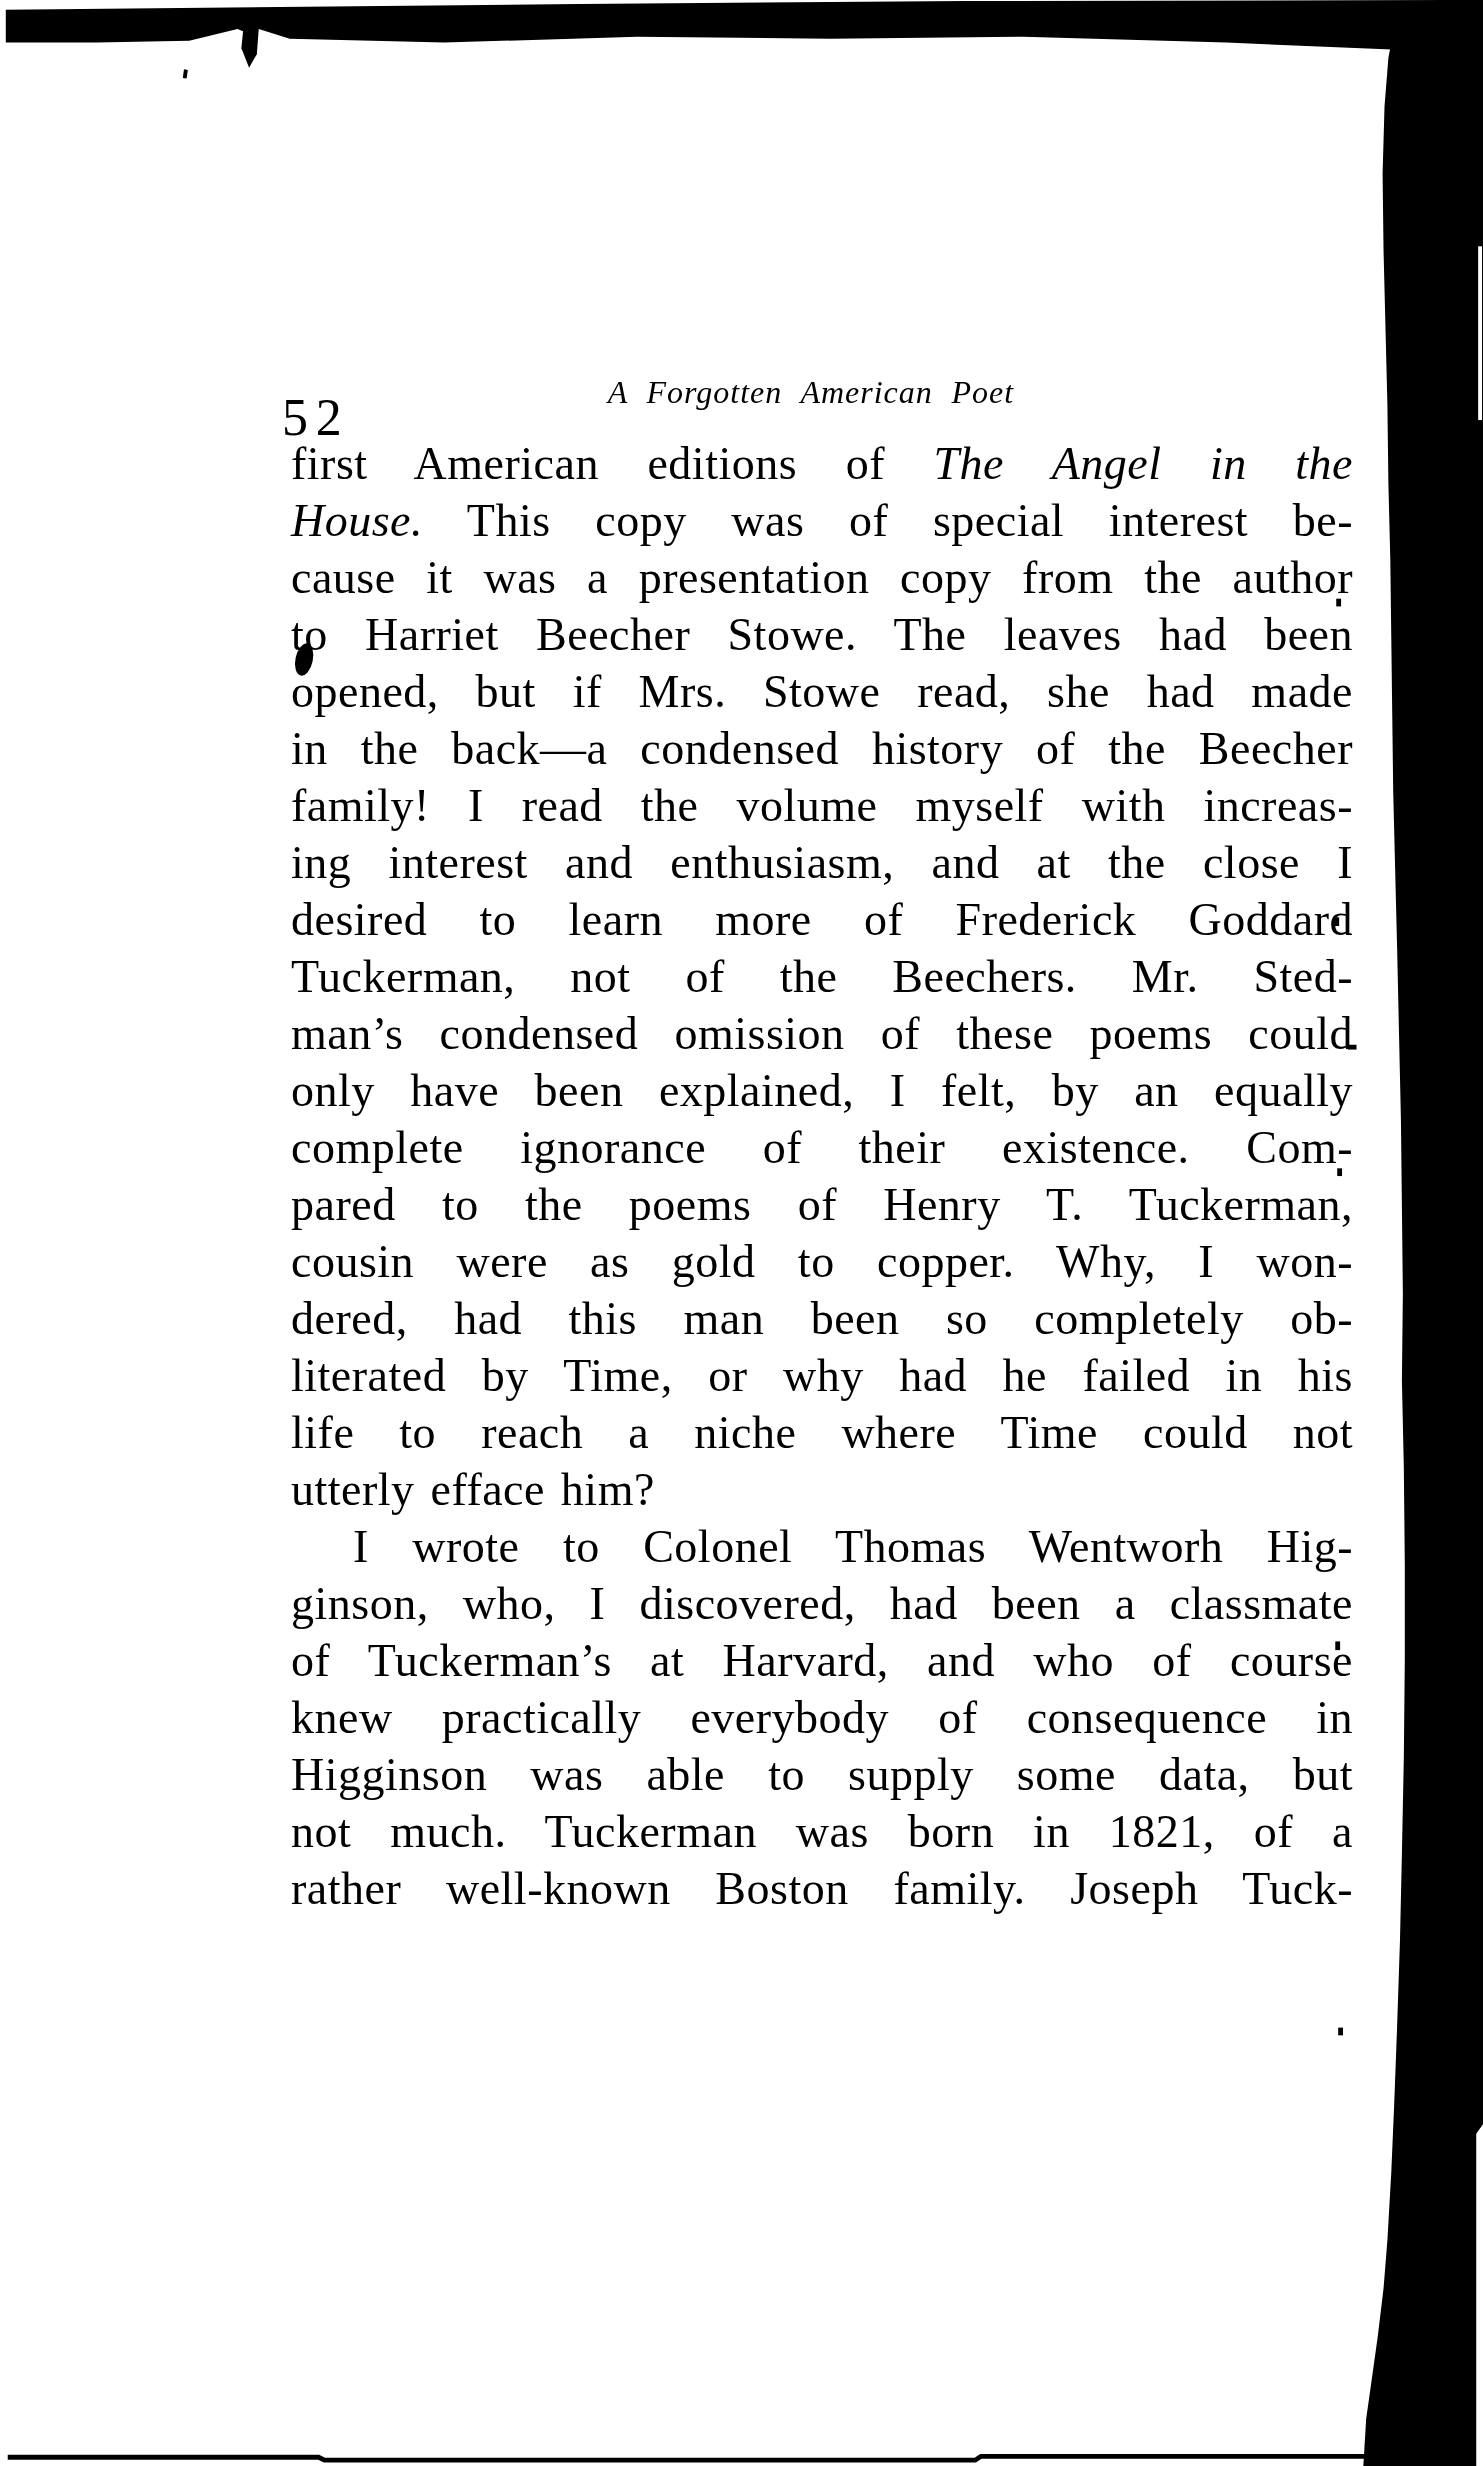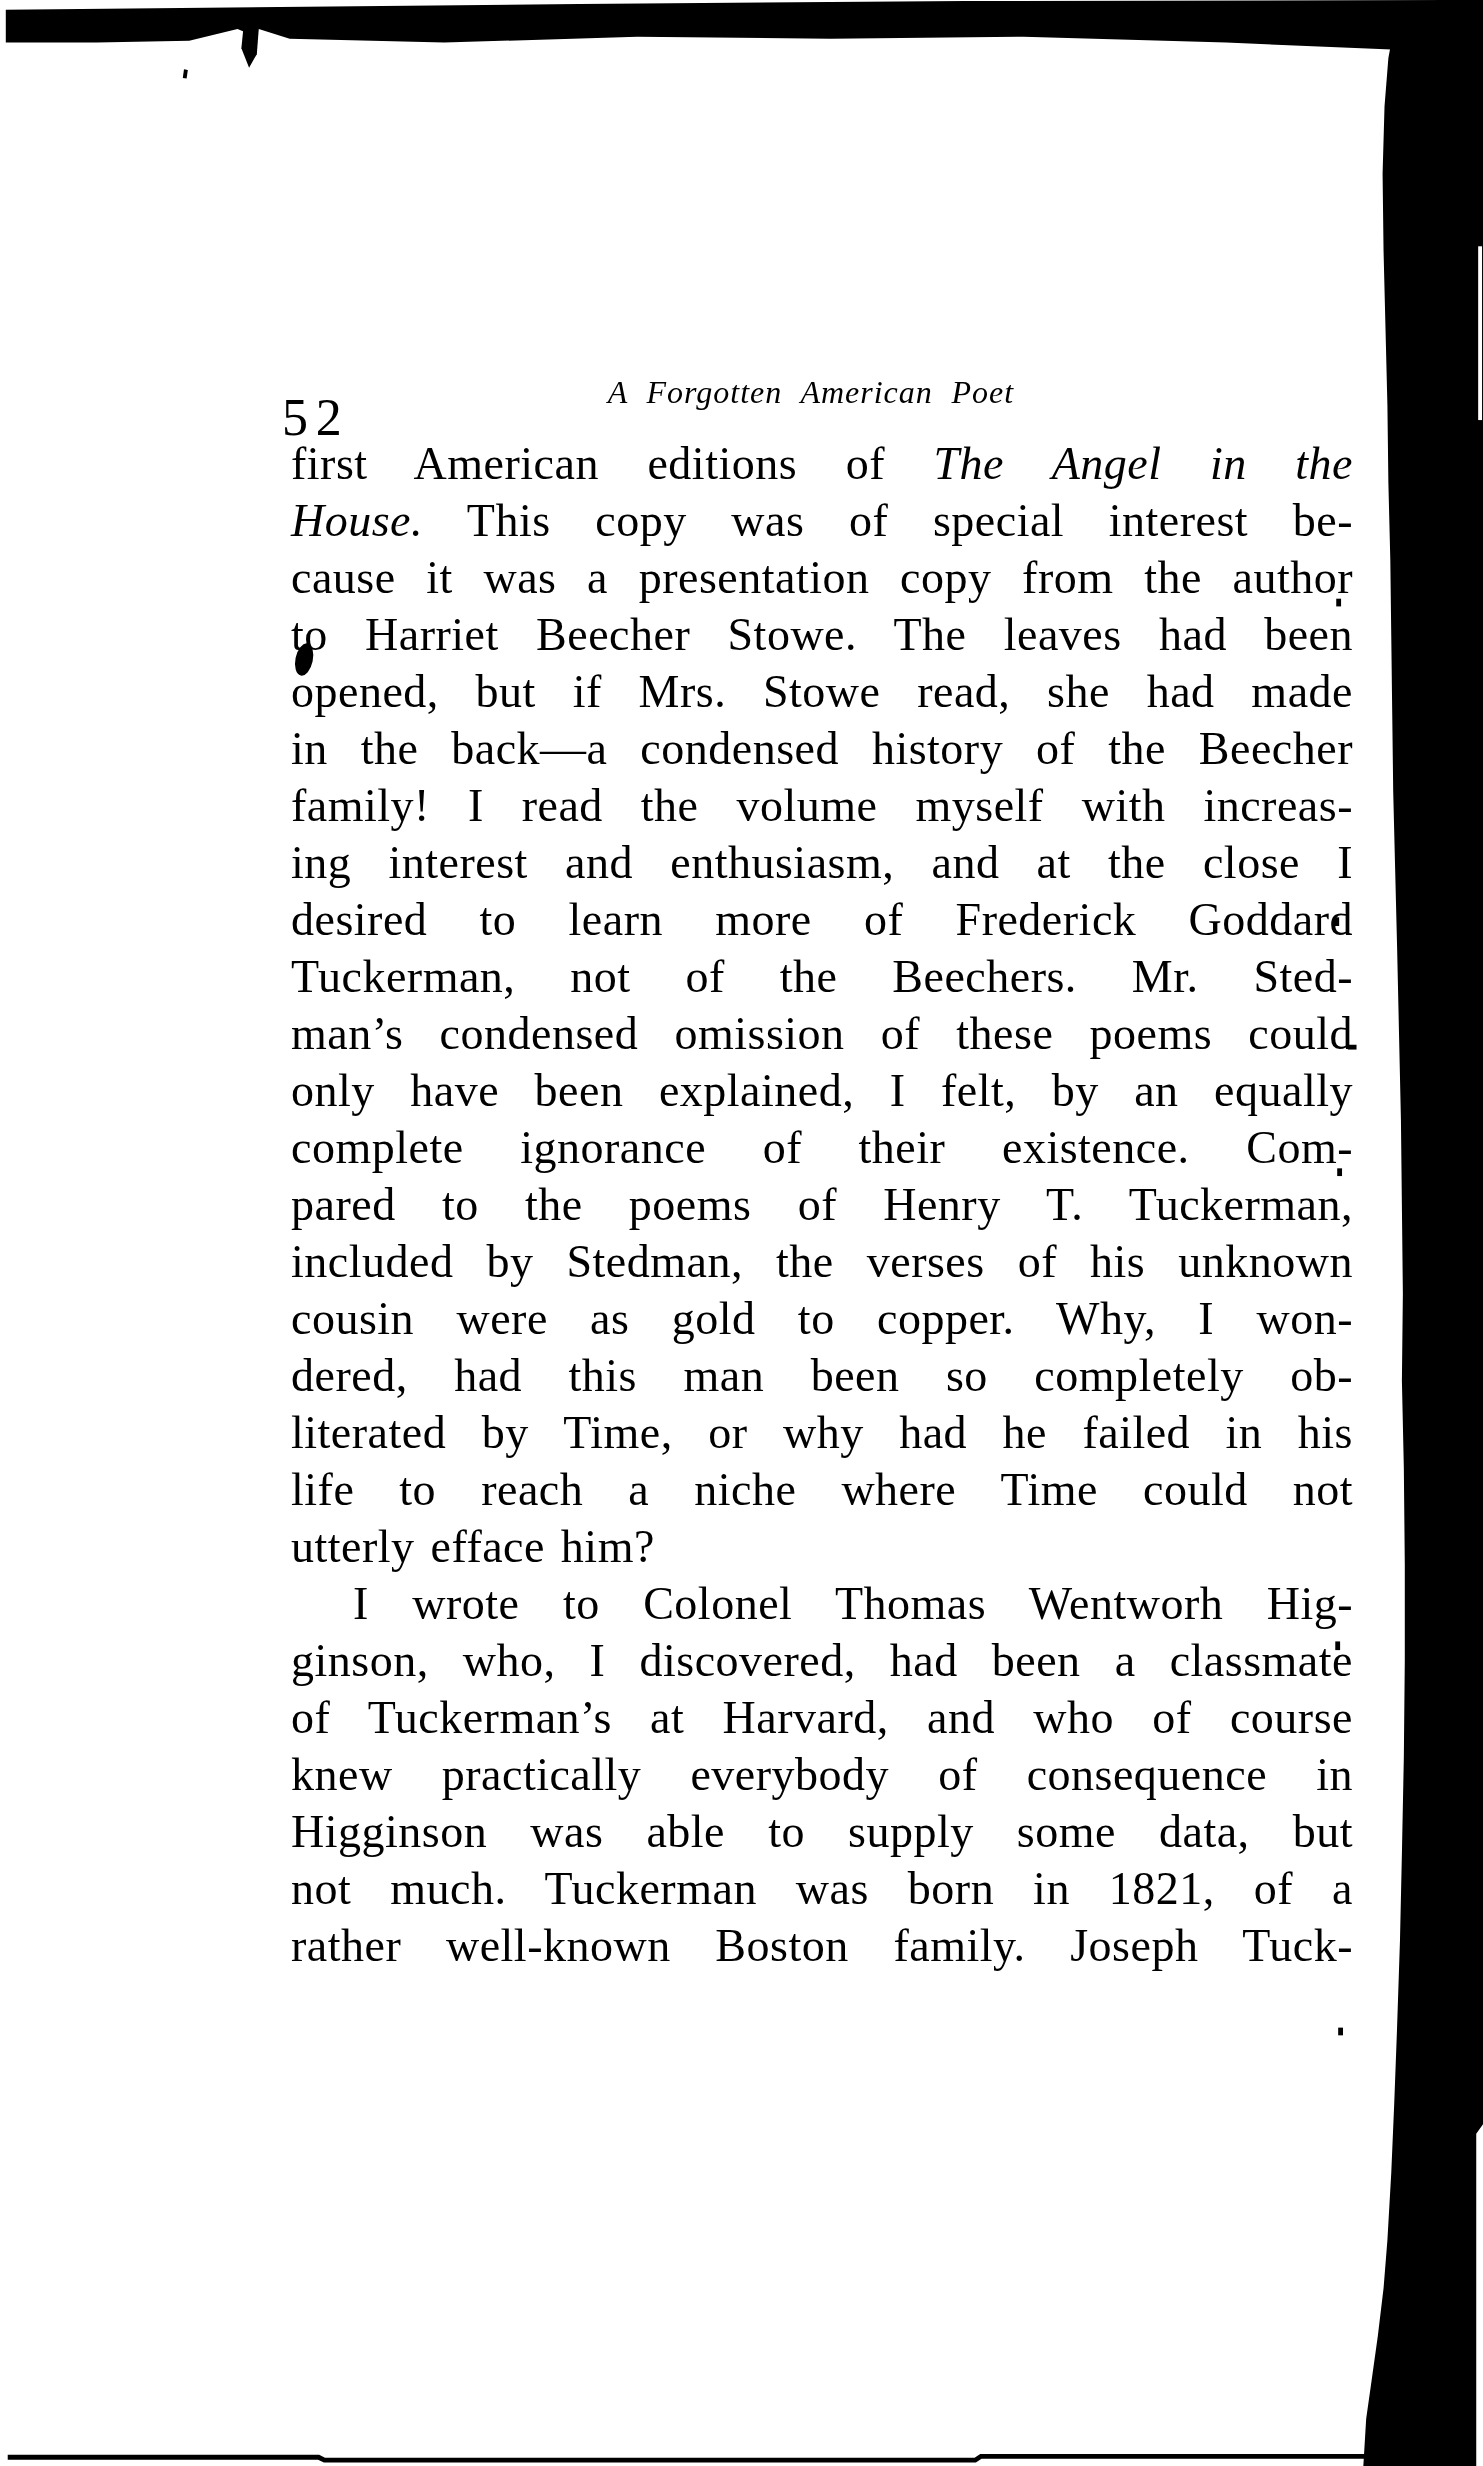--- a/index.html
+++ b/index.html
@@ -59,21 +59,20 @@
       <div class="line j"><span>opened, but if Mrs. Stowe read, she had made</span></div>
       <div class="line j"><span>in the back—a condensed history of the Beecher</span></div>
       <div class="line j"><span>family! I read the volume myself with increas-</span></div>
       <div class="line j"><span>ing interest and enthusiasm, and at the close I</span></div>
       <div class="line j"><span>desired to learn more of Frederick Goddard</span></div>
       <div class="line j"><span>Tuckerman, not of the Beechers. Mr. Sted-</span></div>
       <div class="line j"><span>man’s condensed omission of these poems could</span></div>
       <div class="line j"><span>only have been explained, I felt, by an equally</span></div>
       <div class="line j"><span>complete ignorance of their existence. Com-</span></div>
       <div class="line j"><span>pared to the poems of Henry T. Tuckerman,</span></div>
-      <div class="line j"><span>included by Stedman, the verses of his unknown</span></div>
       <div class="line j"><span>cousin were as gold to copper. Why, I won-</span></div>
       <div class="line j"><span>dered, had this man been so completely ob-</span></div>
       <div class="line j"><span>literated by Time, or why had he failed in his</span></div>
       <div class="line j"><span>life to reach a niche where Time could not</span></div>
       <div class="line"><span>utterly efface him?</span></div>
       <div class="line j ind"><span>I wrote to Colonel Thomas Wentworh Hig-</span></div>
       <div class="line j"><span>ginson, who, I discovered, had been a classmate</span></div>
       <div class="line j"><span>of Tuckerman’s at Harvard, and who of course</span></div>
       <div class="line j"><span>knew practically everybody of consequence in</span></div>
       <div class="line j"><span>Higginson was able to supply some data, but</span></div>

